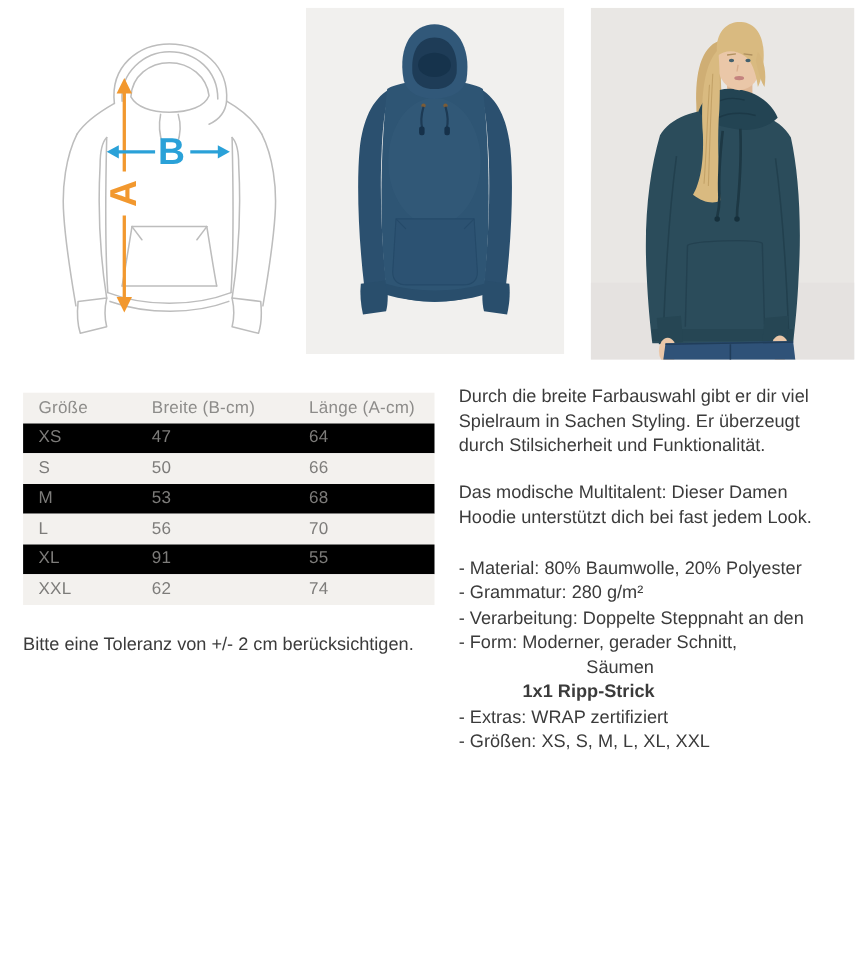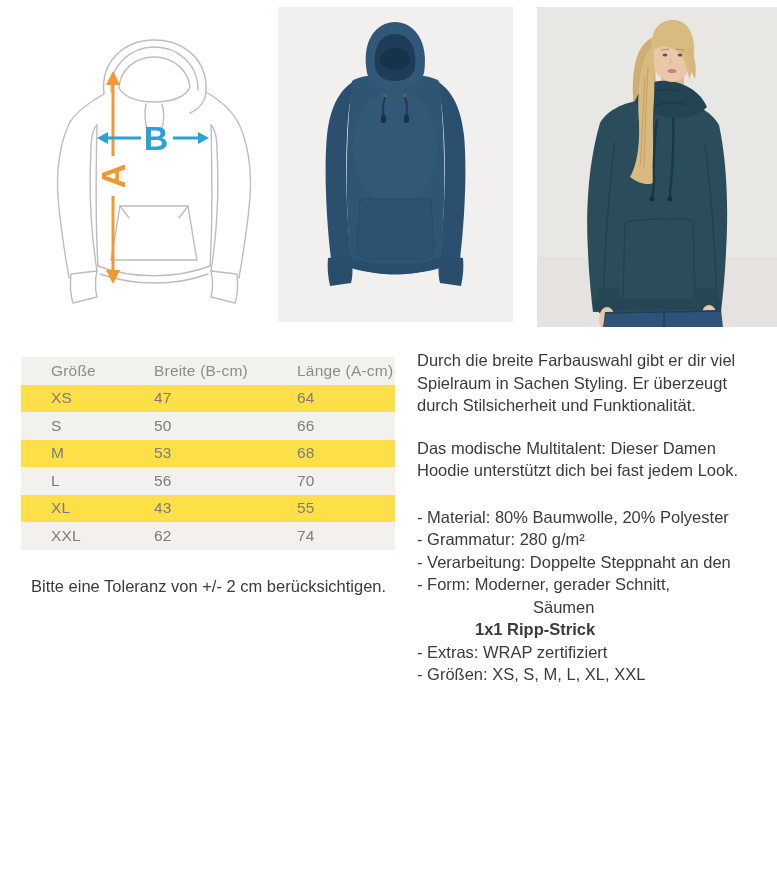--- a/index.html
+++ b/index.html
@@ -5,28 +5,28 @@
   html,body{margin:0;padding:0;background:#ffffff;}
   .page{
     position:relative;width:777px;height:873px;background:#ffffff;overflow:hidden;
     font-family:"Liberation Sans","DejaVu Sans",sans-serif;
   }
   .fig{position:absolute;}
   .fig svg{display:block;}
 
   
   .size-table{position:absolute;left:21px;top:357px;width:374px;}
-  .t-row{display:grid;grid-template-columns:103px 143px 1fr;height:27.5px;align-items:center;padding-left:16px;}
+  .t-row{display:grid;grid-template-columns:103px 143px 1fr;height:27.5px;align-items:center;}
   .t-cell{padding-left:14px;font-size:15.5px;color:#7d7c7a;letter-spacing:.2px;}
   .t-head .t-cell{color:#8d8c8a;}
   .bg-light{background:#f3f1ee;}
-  .bg-dark{background:#fde047;}
+  .bg-dark{background:#000000;}
 
   .tolerance-note{
-    position:absolute;left:31px;top:577px;font-size:16.5px;color:#3b3b3b;white-space:nowrap;
+    position:absolute;left:21px;top:577px;font-size:16.5px;color:#3b3b3b;white-space:nowrap;
   }
 
   
   .description{position:absolute;left:417px;top:349px;width:356px;color:#3b3b3b;}
   .d-line{font-size:16.5px;line-height:22.5px;white-space:nowrap;}
   .d-para{margin:0 0 20px 0;}
   .d-para.bullets{margin-top:24px;}
   .indent-saeumen{padding-left:116px;}
   .indent-ripp{padding-left:58px;font-weight:bold;}
 </style>
@@ -189,21 +189,21 @@
       <div class="t-cell">53</div>
       <div class="t-cell">68</div>
     </div>
     <div class="t-row bg-light">
       <div class="t-cell">L</div>
       <div class="t-cell">56</div>
       <div class="t-cell">70</div>
     </div>
     <div class="t-row bg-dark">
       <div class="t-cell">XL</div>
-      <div class="t-cell">43</div>
+      <div class="t-cell">91</div>
       <div class="t-cell">55</div>
     </div>
     <div class="t-row bg-light">
       <div class="t-cell">XXL</div>
       <div class="t-cell">62</div>
       <div class="t-cell">74</div>
     </div>
   </div>
 
   <div class="tolerance-note">Bitte eine Toleranz von +/- 2 cm berücksichtigen.</div>

